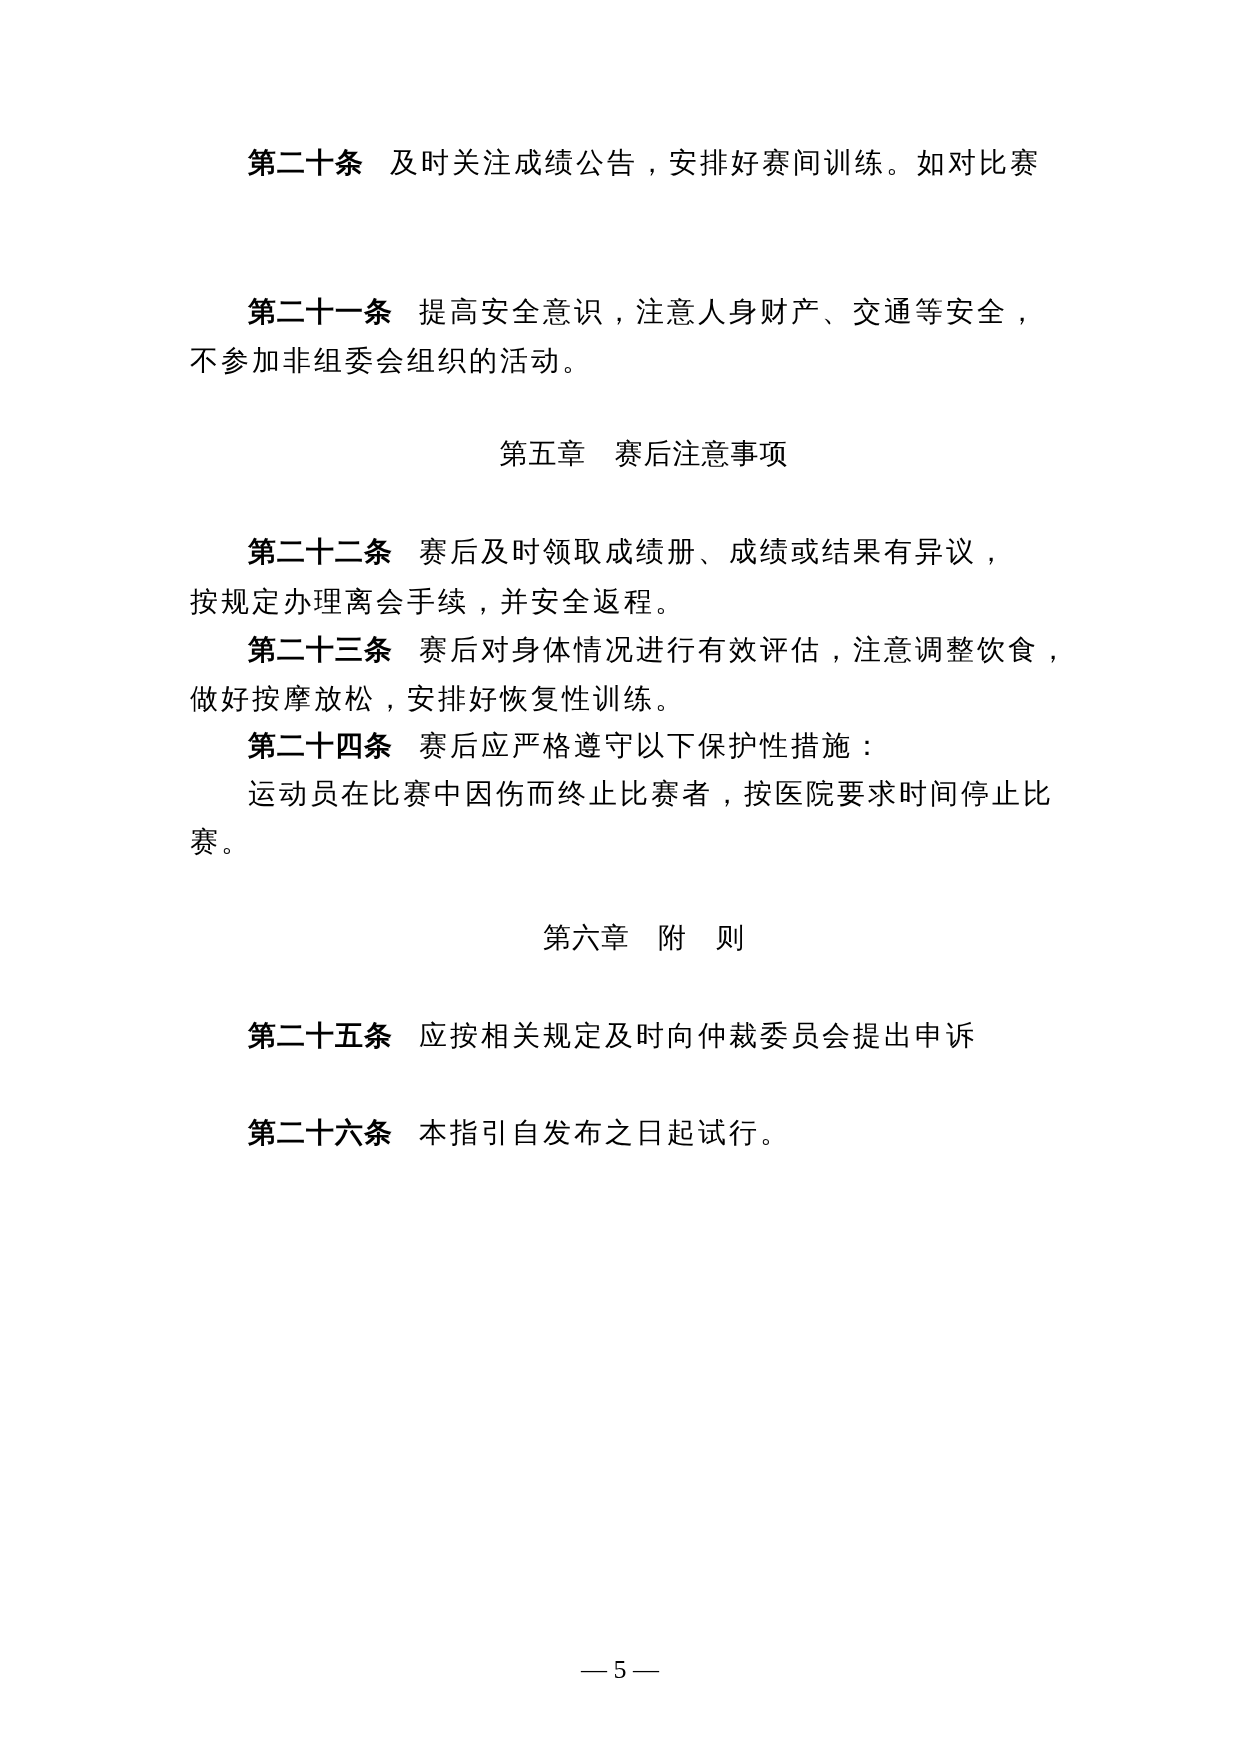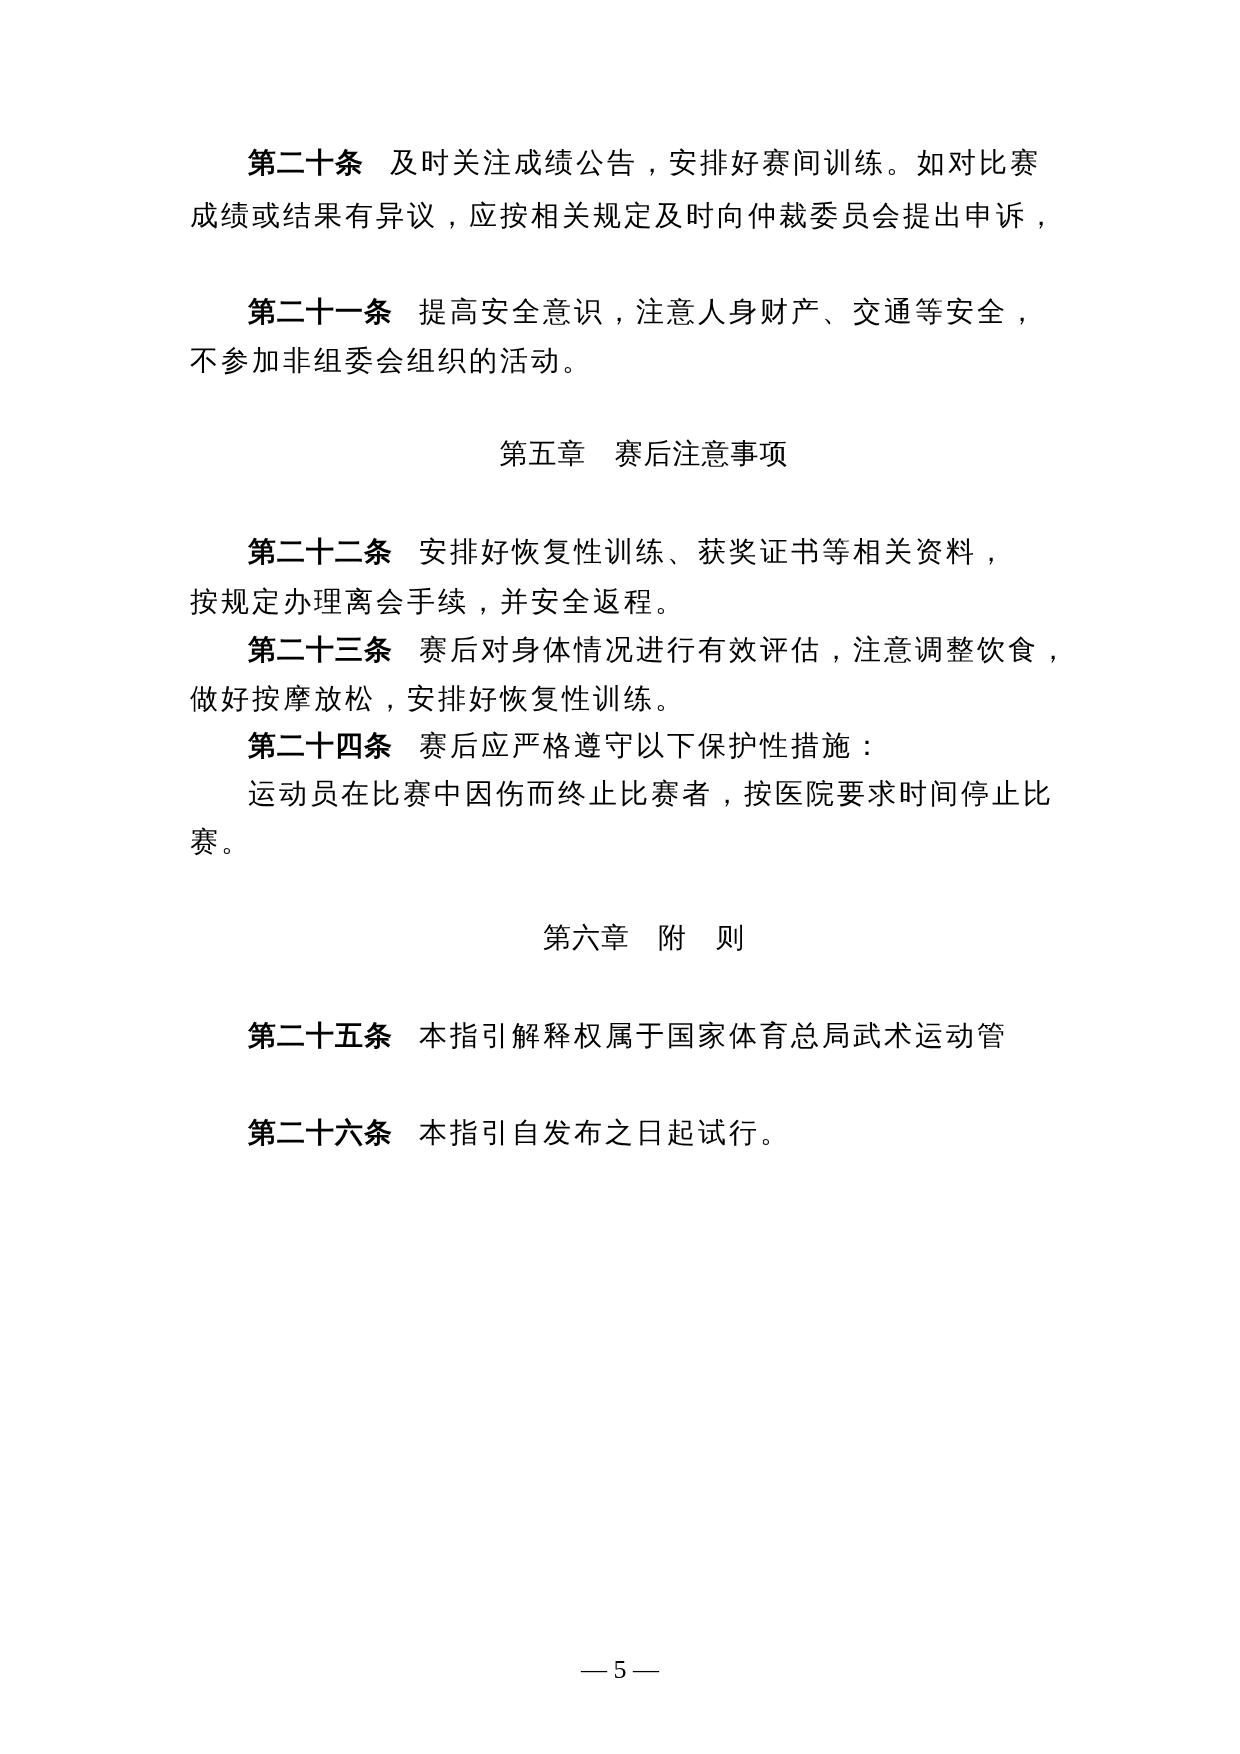--- a/index.html
+++ b/index.html
@@ -61,53 +61,52 @@
     }
   </style>
 </head>
 <body>
 
 <div class="page">
 
   <div class="line indent" style="top:143px;">
     <span class="article-num">第二十条</span><span>及时关注成绩公告，安排好赛间训练。如对比赛</span>
   </div>
-  <div class="line" style="top:196px;">成绩或结果有异议，应按相关规定及时向仲裁委员会提出申诉，</div>
 
   <div class="line indent" style="top:292px;">
     <span class="article-num">第二十一条</span><span>提高安全意识，注意人身财产、交通等安全，</span>
   </div>
   <div class="line" style="top:341px;">不参加非组委会组织的活动。</div>
 
   <div class="chapter" style="top:434px;">
     <span>第五章</span><span class="gap"></span><span>赛后注意事项</span>
   </div>
 
   <div class="line indent" style="top:532px;">
-    <span class="article-num">第二十二条</span><span>安排好恢复性训练、获奖证书等相关资料，</span>
+    <span class="article-num">第二十二条</span><span>赛后及时领取成绩册、成绩或结果有异议，</span>
   </div>
   <div class="line" style="top:582px;">按规定办理离会手续，并安全返程。</div>
 
   <div class="line indent" style="top:630px;">
     <span class="article-num">第二十三条</span><span>赛后对身体情况进行有效评估，注意调整饮食，</span>
   </div>
   <div class="line" style="top:679px;">做好按摩放松，安排好恢复性训练。</div>
 
   <div class="line indent" style="top:726px;">
     <span class="article-num">第二十四条</span><span>赛后应严格遵守以下保护性措施：</span>
   </div>
   <div class="line indent" style="top:774px;">运动员在比赛中因伤而终止比赛者，按医院要求时间停止比</div>
   <div class="line" style="top:822px;">赛。</div>
 
   <div class="chapter" style="top:918px;">
     <span>第六章</span><span class="gap"></span><span>附　则</span>
   </div>
 
   <div class="line indent" style="top:1016px;">
-    <span class="article-num">第二十五条</span><span>本指引解释权属于国家体育总局武术运动管</span>
+    <span class="article-num">第二十五条</span><span>应按相关规定及时向仲裁委员会提出申诉</span>
   </div>
 
   <div class="line indent" style="top:1113px;">
     <span class="article-num">第二十六条</span><span>本指引自发布之日起试行。</span>
   </div>
 
   <div class="page-number">— 5 —</div>
 
 </div>
 

